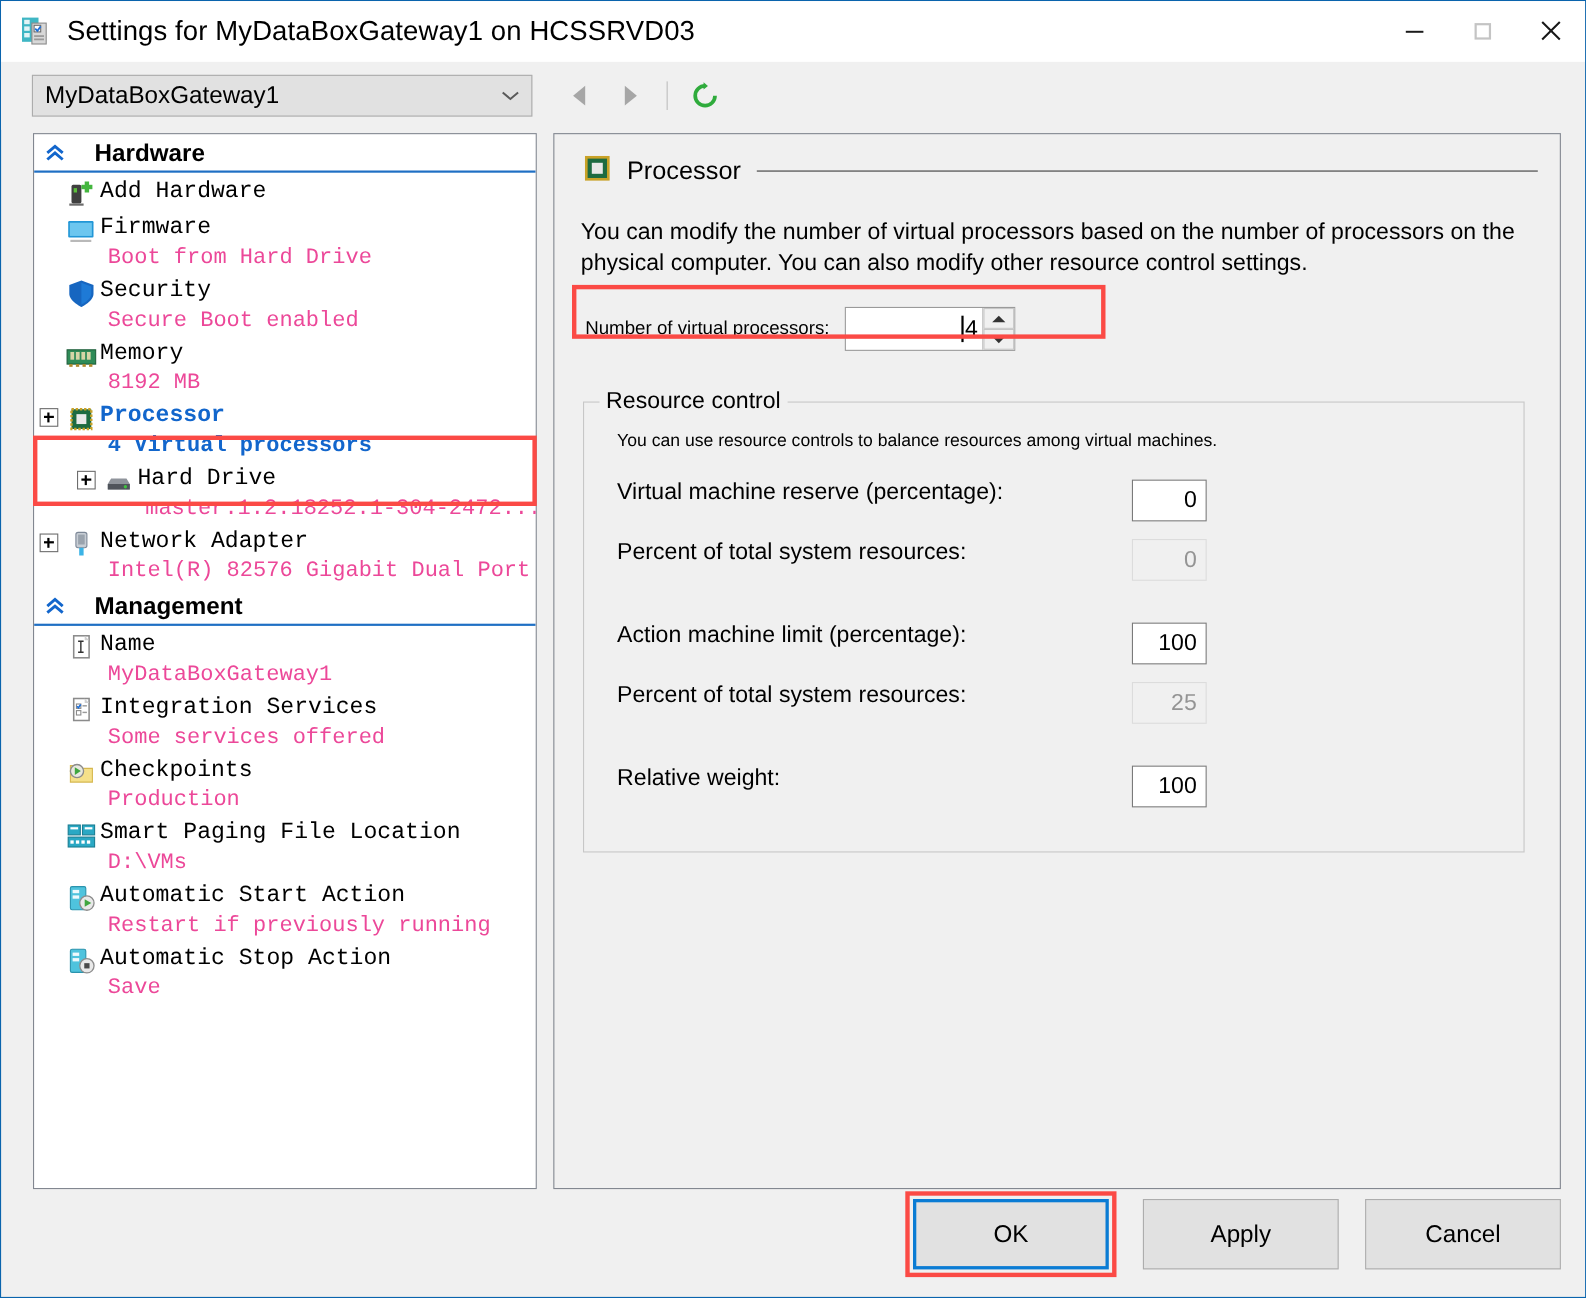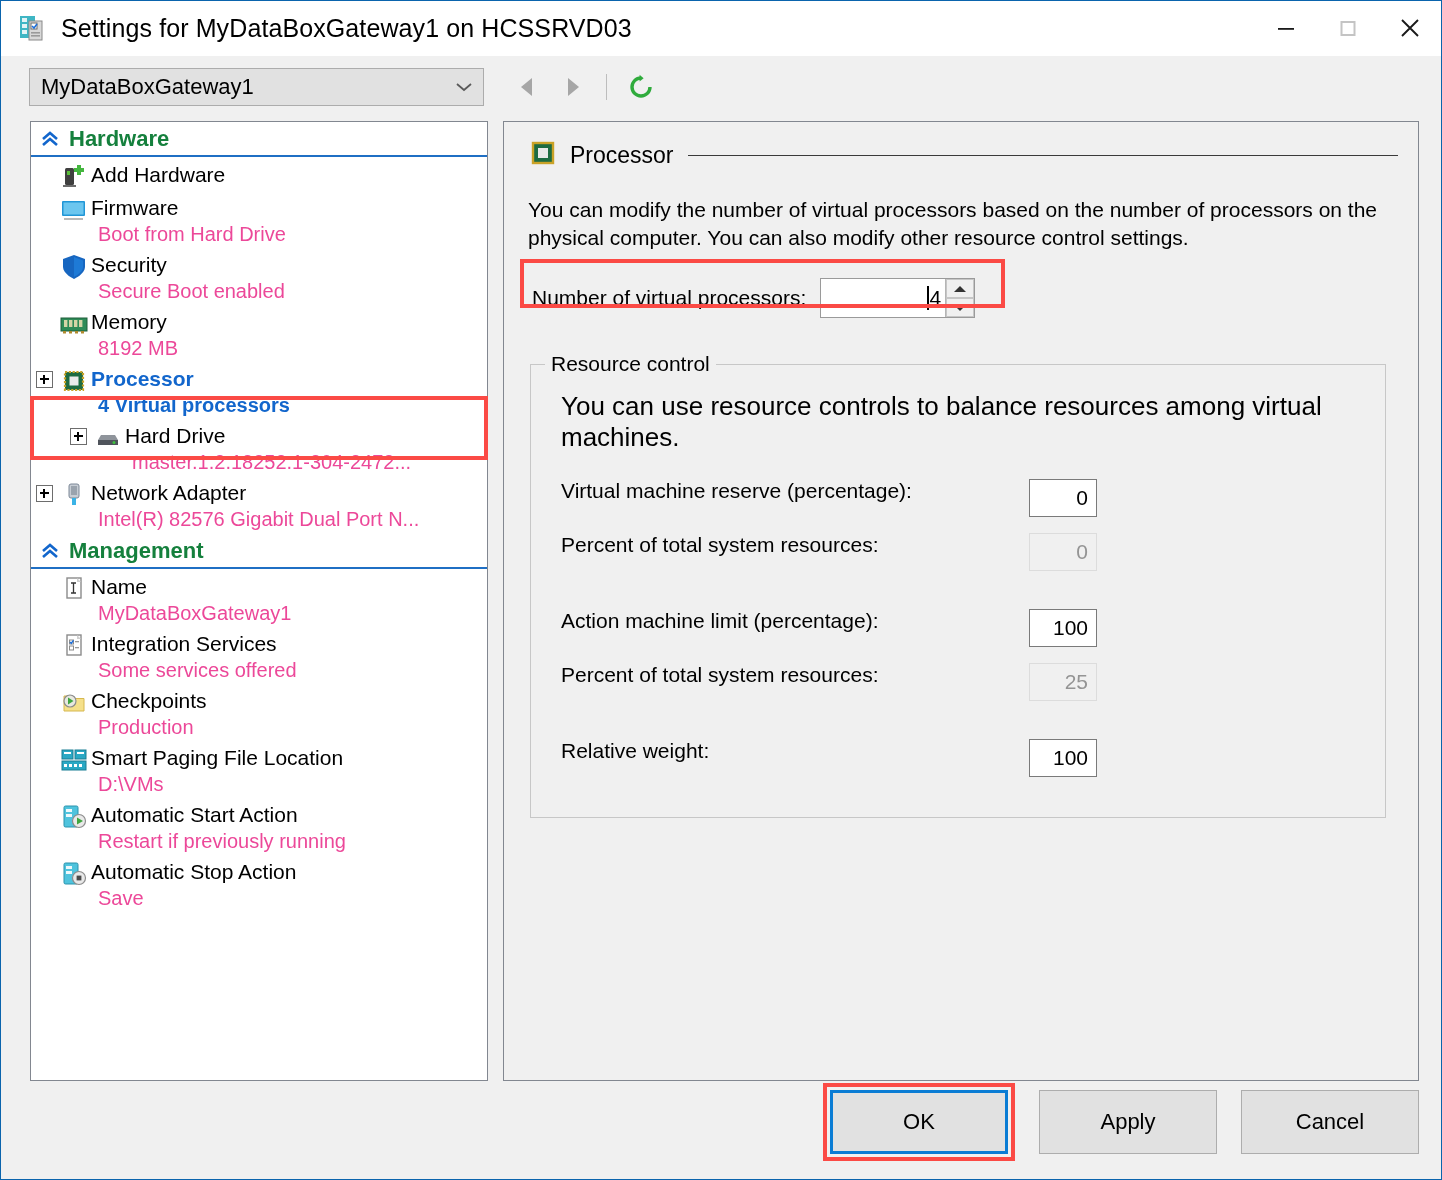--- a/index.html
+++ b/index.html
@@ -96,24 +96,24 @@
     overflow: hidden;
   }
   .section-head {
     display: flex; align-items: center;
     padding: 4px 0 3px 6px;
     border-bottom: 2px solid #1f6fc4;
     margin-bottom: 2px;
   }
   .section-head .chev { width: 26px; flex: none; display:flex; justify-content:center; }
   .section-head .stext {
-    color: #15803d;
+    color: #000000;
     font-weight: bold;
     font-size: 22px;
-    margin-left: 6px;
+    margin-left: 23px;
   }
   .tree-row {
     display: flex;
     align-items: flex-start;
     padding: 2px 0 1px 0;
     min-height: 31px;
     box-sizing: border-box;
   }
   .expander {
     width: 26px; flex: none;
@@ -129,21 +129,21 @@
   .exp-box::before, .exp-box::after {
     content: ""; position: absolute; background: #000;
   }
   .exp-box::before { left: 3px; top: 6px; width: 9px; height: 2px; }
   .exp-box.plus::after { left: 6px; top: 3px; width: 2px; height: 9px; }
   .tree-icon {
     width: 34px; flex: none;
     display: flex; justify-content: center; align-items: flex-start;
     padding-top: 2px;
   }
-  .tree-labels { flex: 1; min-width: 0; }
+  .tree-labels { flex: 1; min-width: 0; font-family: Liberation Mono, monospace; }
   .tl-main {
     font-size: 21px; color: #000; line-height: 27px;
     white-space: nowrap;
   }
   .tl-sub {
     font-size: 20px; color: #ec4899; line-height: 27px;
     white-space: nowrap; padding-left: 7px;
   }
   .tree-row.selected .tl-main { color: #1266cc; font-weight: bold; }
   .tree-row.selected .tl-sub { color: #1266cc; font-weight: bold; padding-left: 7px; }
@@ -183,21 +183,21 @@
     max-width: 870px;
     margin: 0 0 20px 0;
   }
   #vp-row {
     display: flex; align-items: center;
     padding: 6px 0 6px 4px;
     width: 472px;
     box-sizing: border-box;
     position: relative;
   }
-  #vp-label { font-size: 21px; color: #000; white-space: nowrap; }
+  #vp-label { font-size: 17px; color: #000; white-space: nowrap; }
   .spinner {
     display: flex; margin-left: 14px;
     border: 1px solid #9a9a9a;
     background: #fff;
     height: 40px;
     box-sizing: border-box;
   }
   .spinner .sinput {
     width: 120px;
     display: flex; align-items: center; justify-content: flex-end;
@@ -243,21 +243,21 @@
     padding: 26px 22px 24px 30px;
     width: 856px;
     box-sizing: border-box;
   }
   #resource-group > legend {
     position: absolute; top: -13px; left: 14px;
     background: #f0f0f0;
     padding: 0 6px;
     font-size: 21px; color: #000;
   }
-  .gdesc { font-size: 26px; color: #000; margin-bottom: 26px; }
+  .gdesc { font-size: 16px; color: #000; margin-bottom: 26px; }
   .field-row {
     display: flex; align-items: flex-start;
     margin-bottom: 14px;
     height: 40px;
   }
   .field-row .flabel {
     width: 468px; font-size: 21px; color: #000; white-space: nowrap;
   }
   .numbox {
     width: 68px; height: 38px;

